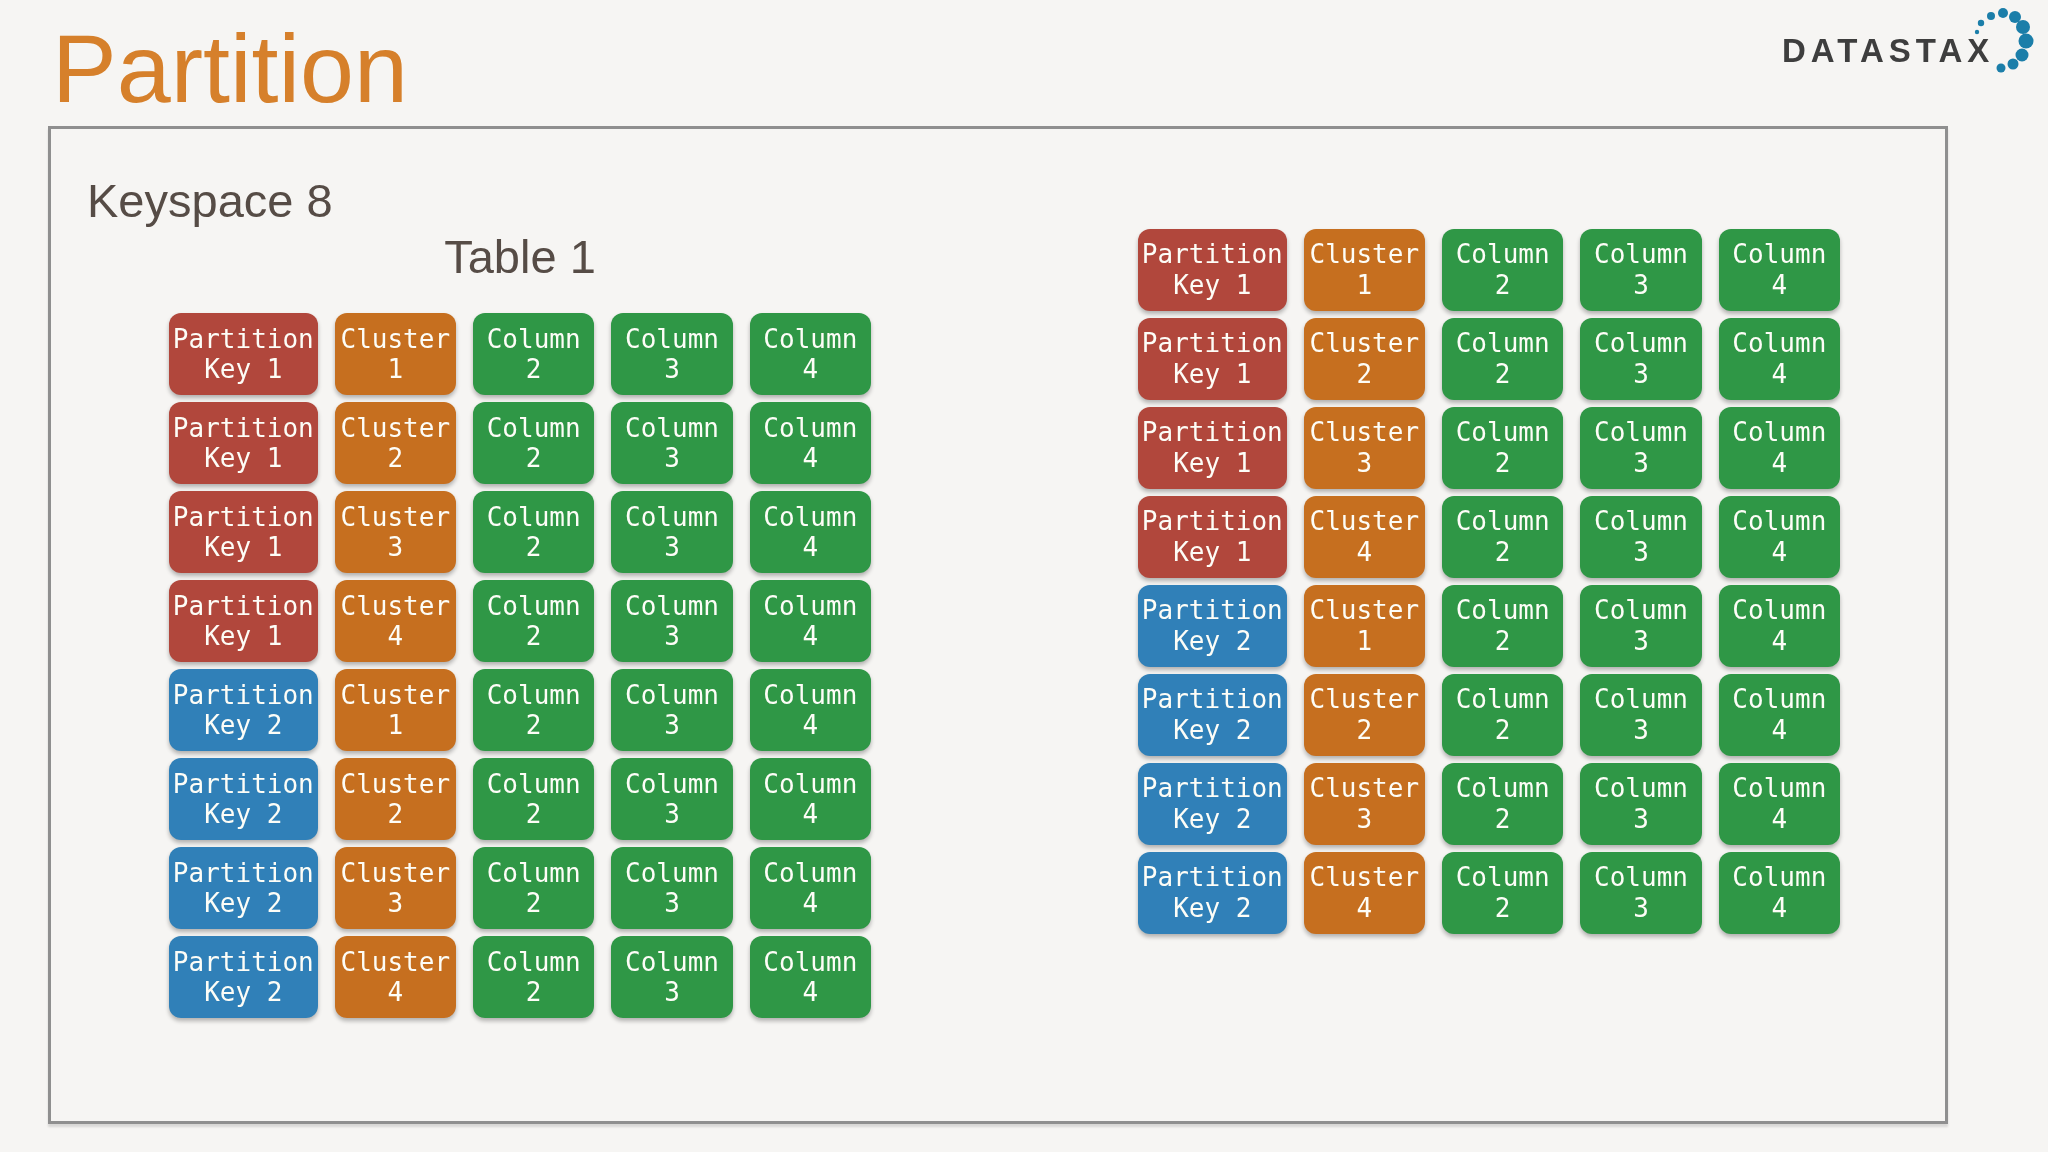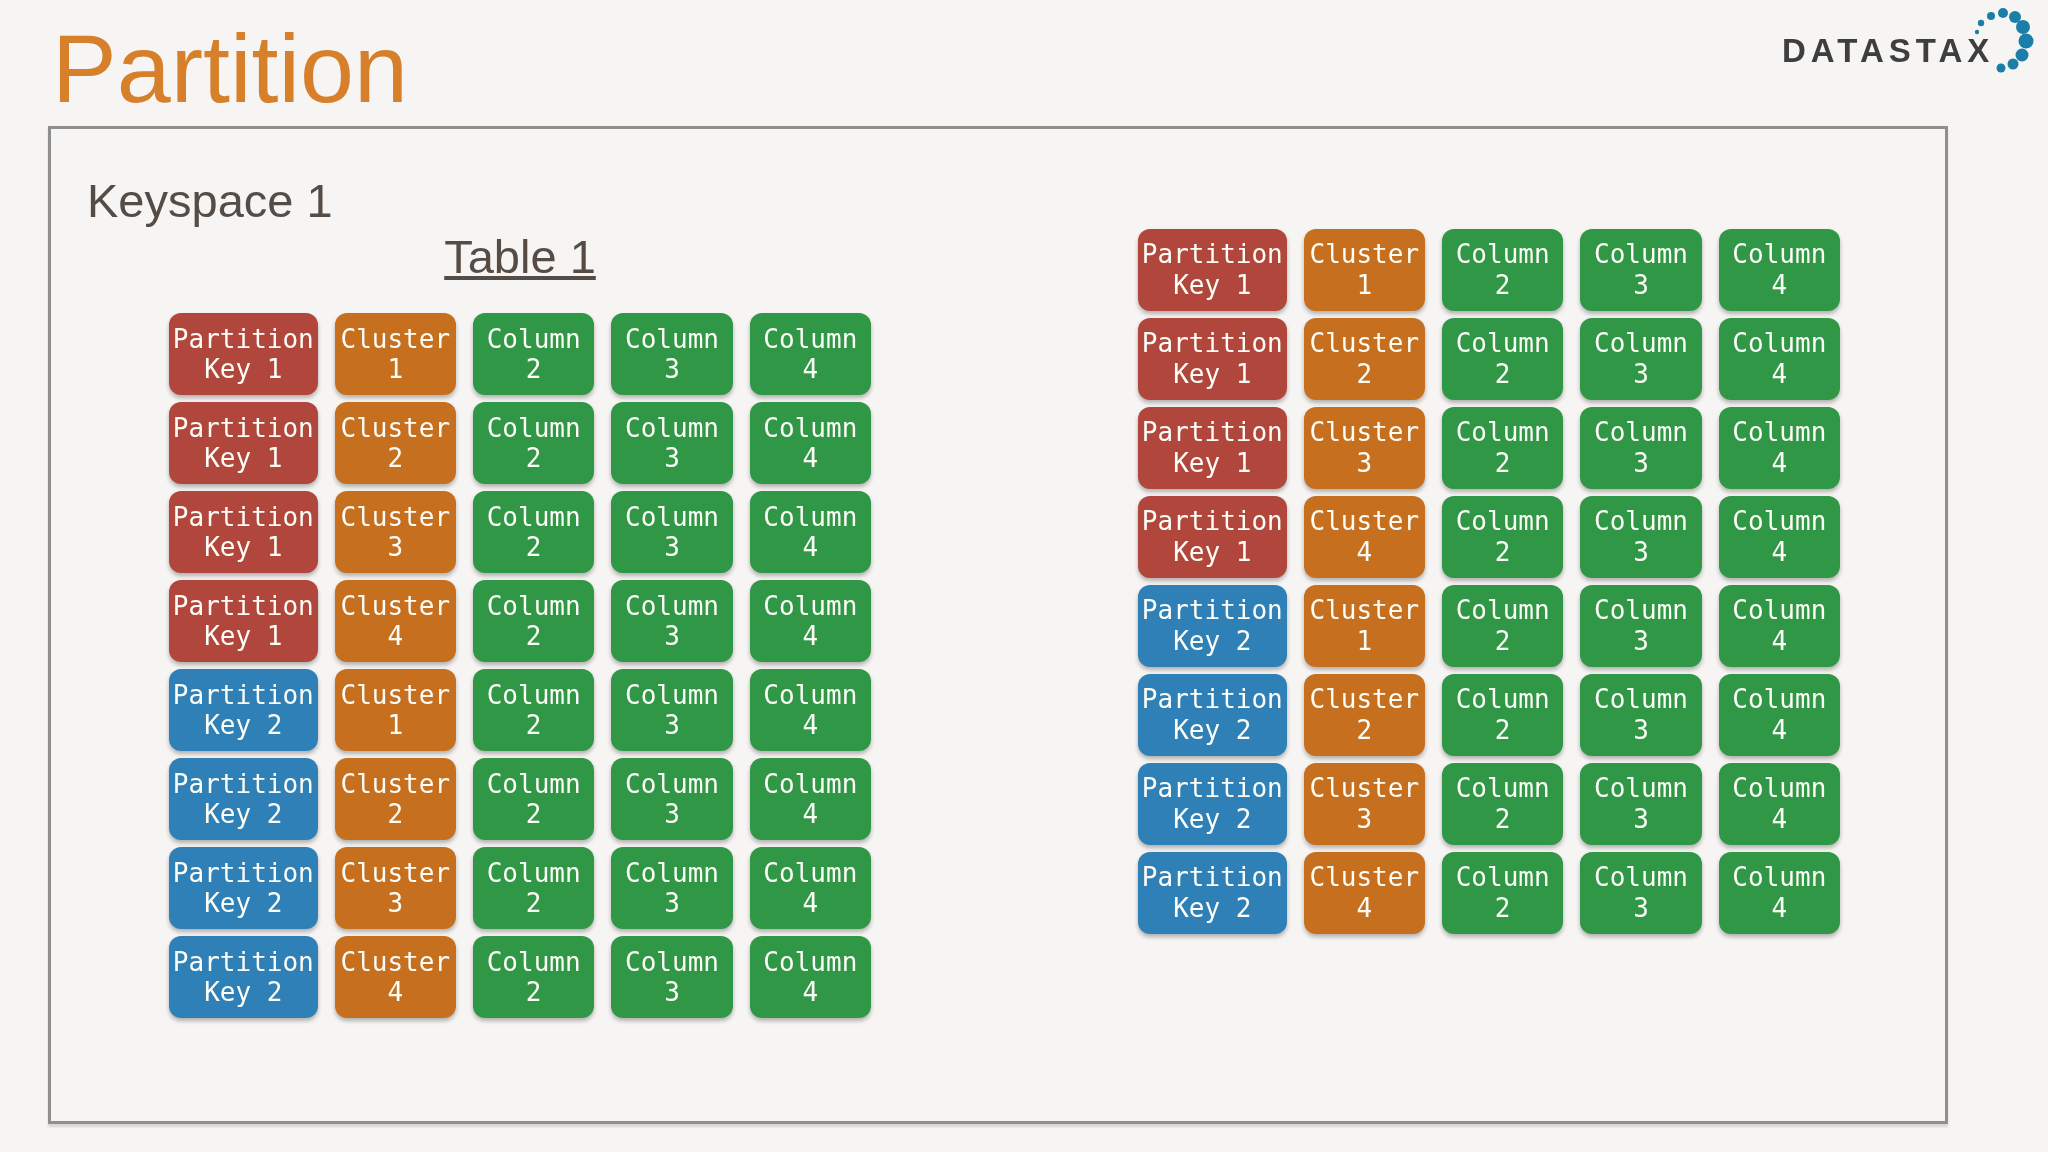--- a/index.html
+++ b/index.html
@@ -34,21 +34,21 @@
     position:absolute;left:36px;top:44px;
     font-size:47px;color:#564c46;
   }
 
   
   .table{position:absolute;top:100px;width:702px;}
   .table-1{left:118px;}
   .table-2{left:1087px;}
   .table h2{
     margin:0 0 28px 0;text-align:center;
-    font-size:47px;font-weight:400;color:#564c46;line-height:1.2;text-decoration:underline;
+    font-size:47px;font-weight:400;color:#564c46;line-height:1.2;
   }
   .grid{display:flex;flex-direction:column;gap:7px;}
   .row{display:flex;gap:17px;}
   .cell{
     height:82px;border-radius:12px;box-sizing:border-box;
     display:flex;flex-direction:column;align-items:center;justify-content:center;
     color:#fdfdf7;text-align:center;
     font-family:"DejaVu Sans Mono","Liberation Mono",monospace;
     font-size:26px;line-height:1.18;
     box-shadow:0 3px 4px rgba(0,0,0,0.28);
@@ -75,21 +75,21 @@
         <circle cx="59" cy="23" r="7"></circle>
         <circle cx="62" cy="37" r="7.5"></circle>
         <circle cx="58" cy="51" r="6.5"></circle>
         <circle cx="49" cy="60" r="5.5"></circle>
         <circle cx="37" cy="64" r="4.5"></circle>
       </g>
     </svg>
   </div>
 
   <div class="keyspace-box">
-    <div class="keyspace-label">Keyspace 1</div>
+    <div class="keyspace-label">Keyspace 8</div>
 
     <section class="table table-1">
       <h2>Table 1</h2>
       <div class="grid">
           <div class="row">
             <div class="cell partition" style="background: rgb(177, 71, 60);">
               <div>Partition</div>
               <div>Key 1</div>
             </div>
             <div class="cell std" style="background: rgb(198, 111, 31);">

